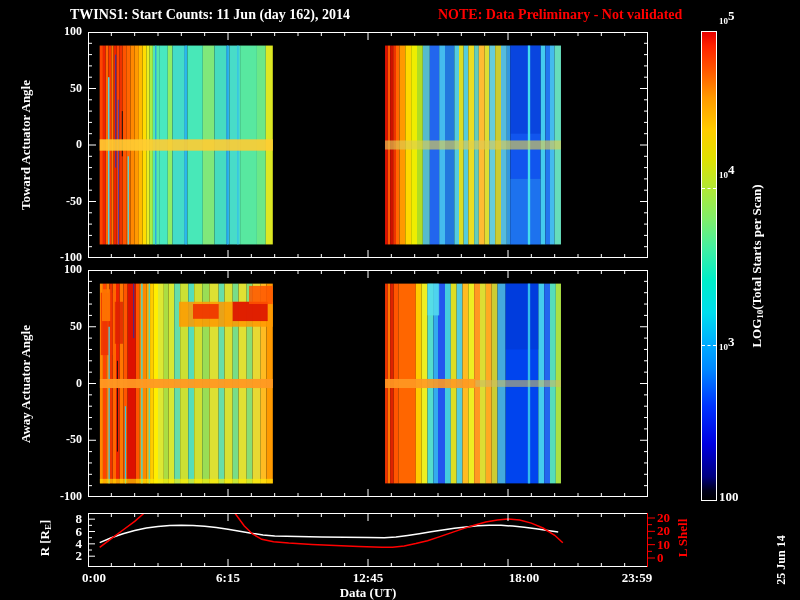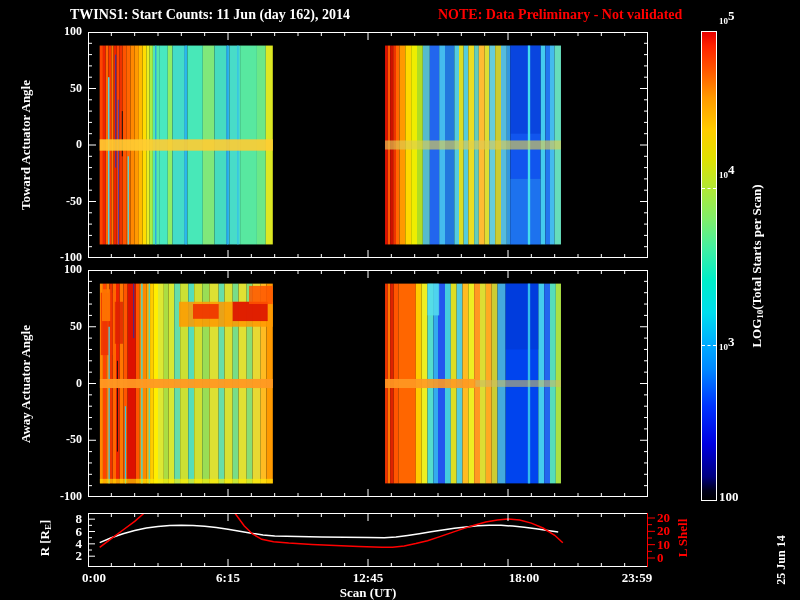--- a/index.html
+++ b/index.html
@@ -506,17 +506,17 @@
       <div class="lbl red big" style="left: 657px; top: 523.333px;">20</div>
       <div class="lbl red big" style="left: 657px; top: 536.667px;">10</div>
       <div class="lbl red big" style="left: 657px; top: 550px;">0</div>
       <div class="rot " style="left: 45px; top: 538px;">R [R<span class="sub">E</span>]</div>
       <div class="rot red" style="left: 683px; top: 538px;">L Shell</div>
       <div class="lbl ca big" style="left: 94px; top: 570px;">0:00</div>
       <div class="lbl ca big" style="left: 228px; top: 570px;">6:15</div>
       <div class="lbl ca big" style="left: 368px; top: 570px;">12:45</div>
       <div class="lbl ca big" style="left: 524px; top: 570px;">18:00</div>
       <div class="lbl ca big" style="left: 630px; top: 570px; margin-left: 7px;">23:59</div>
-      <div class="lbl ca big" style="left: 368px; top: 585px;">Scan (UT)</div>
+      <div class="lbl ca big" style="left: 368px; top: 585px;">Data (UT)</div>
       <div class="rot " style="left: 757px; top: 266px;">LOG<span class="sub">10</span>(Total Starts per Scan)</div>
       <div class="rot " style="left: 781px; top: 560px;"><span style="font-size:12px">25 Jun 14</span></div>
     </div>
 </div>
 
 </body></html>

